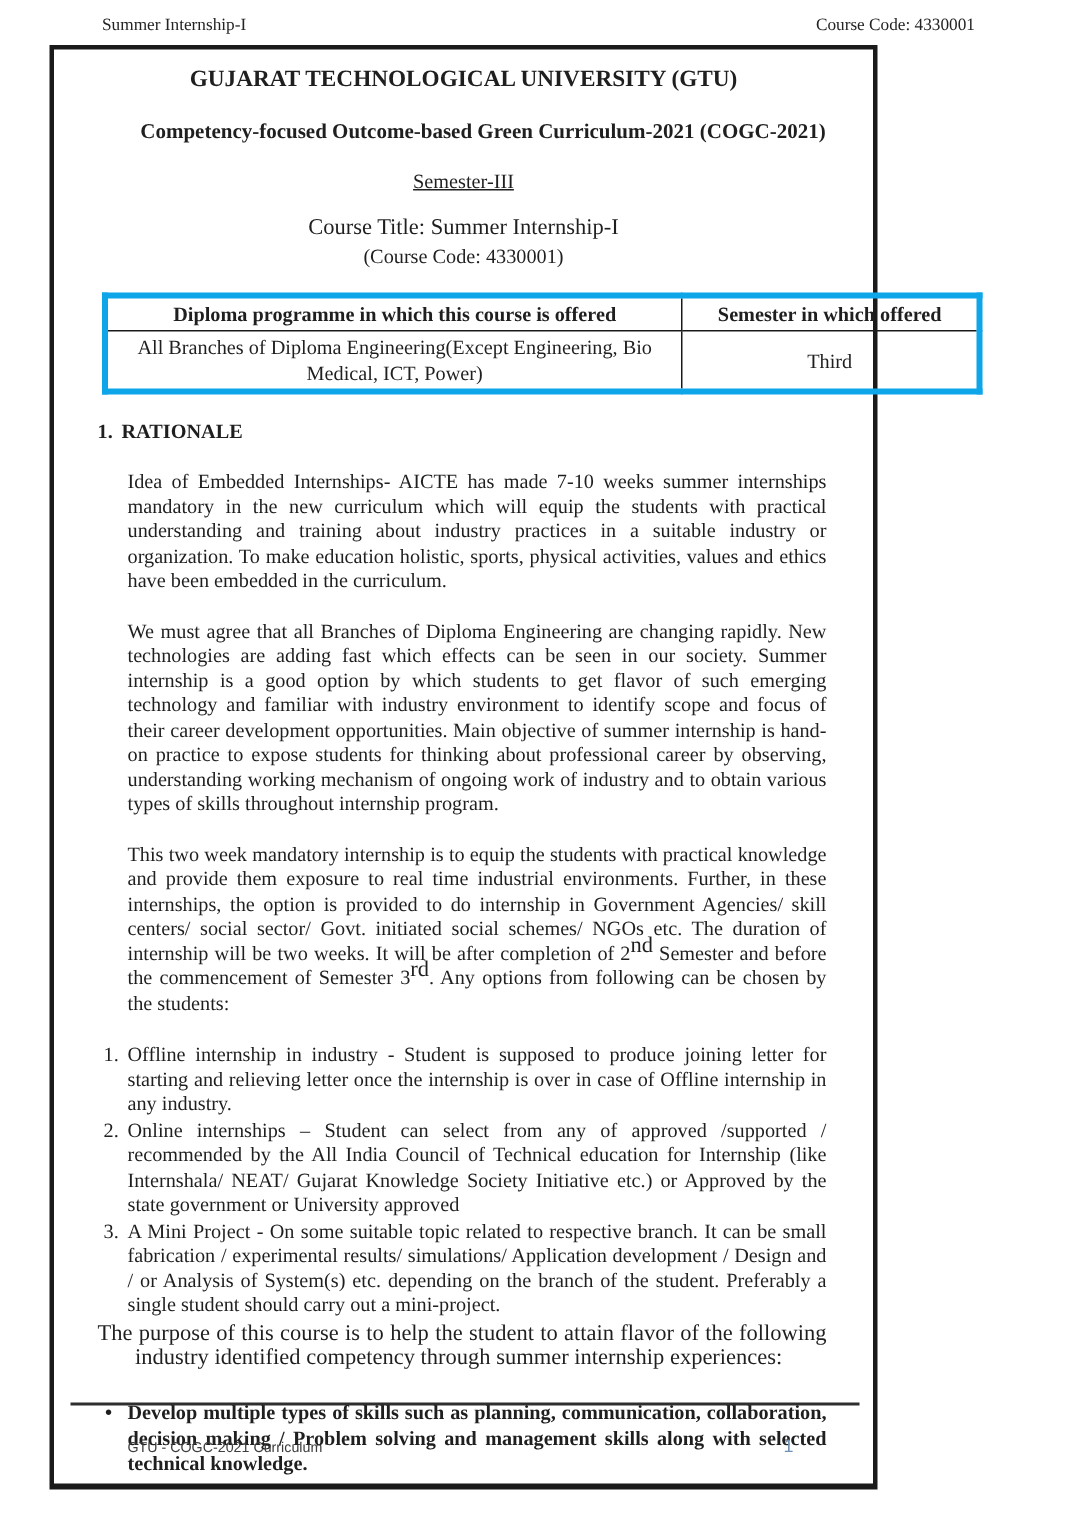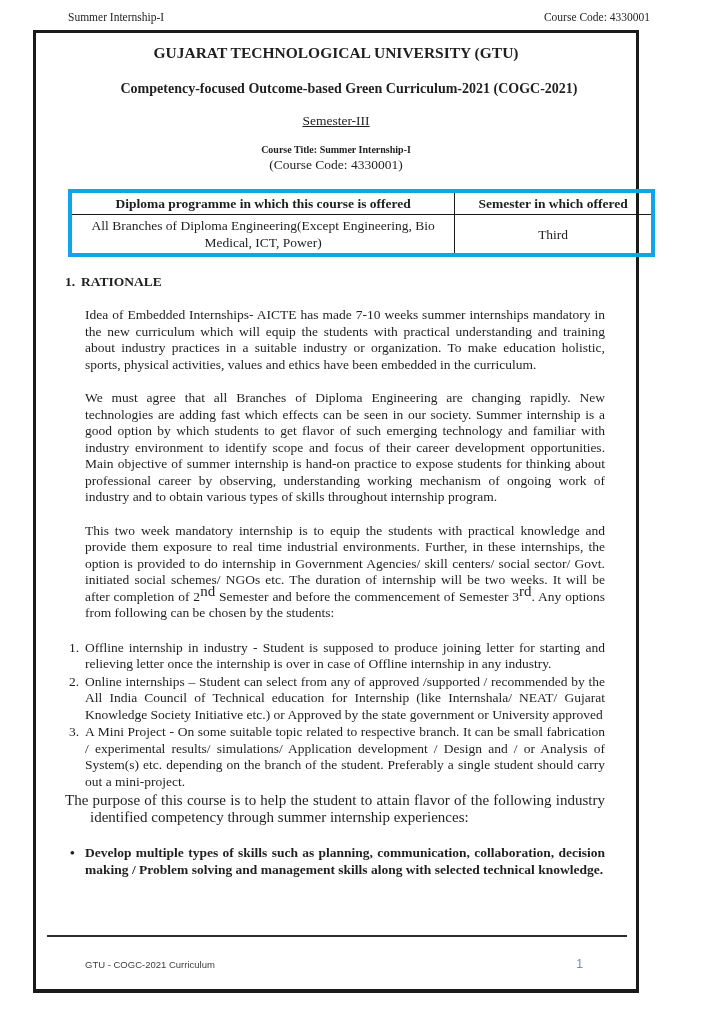--- a/index.html
+++ b/index.html
@@ -11,30 +11,30 @@
     position: relative;
     overflow: hidden;
   }
   .page-header {
     position: absolute; top: 11px; left: 68px; right: 74px;
     display: flex; justify-content: space-between;
     font-size: 11.5px; color: #242424;
   }
   .doc-box {
     position: absolute; left: 33px; top: 30px;
-    width: 606px; height: 963px;
+    width: 552px; height: 963px;
     box-sizing: border-box;
     border: 3px solid #1a1a1a;
     border-bottom-width: 4px;
     background: #ffffff;
   }
   .u-title   { margin-top: 11px; text-align: center; font-weight: bold; font-size: 15.5px; }
   .c-title   { margin-top: 19px; text-align: center; font-weight: bold; font-size: 14px; margin-left: 26px; }
   .sem       { margin-top: 16px;  text-align: center; font-size: 13.5px; text-decoration: underline; }
-  .course-t  { margin-top: 15px; text-align: center; font-weight: bold; font-size: 10px; }
+  .course-t  { margin-top: 15px; text-align: center; font-weight: normal; font-size: 15px; }
   .course-c  { margin-top: 2px;  text-align: center; font-size: 13.5px; }
   table.offer {
     border-collapse: collapse;
     margin: 16px 0 0 32px;
     width: 587px;
     border: 4px solid #0ea5e9;
     font-size: 13.5px;
   }
   table.offer th, table.offer td {
     border: 1px solid #1a1a1a;

